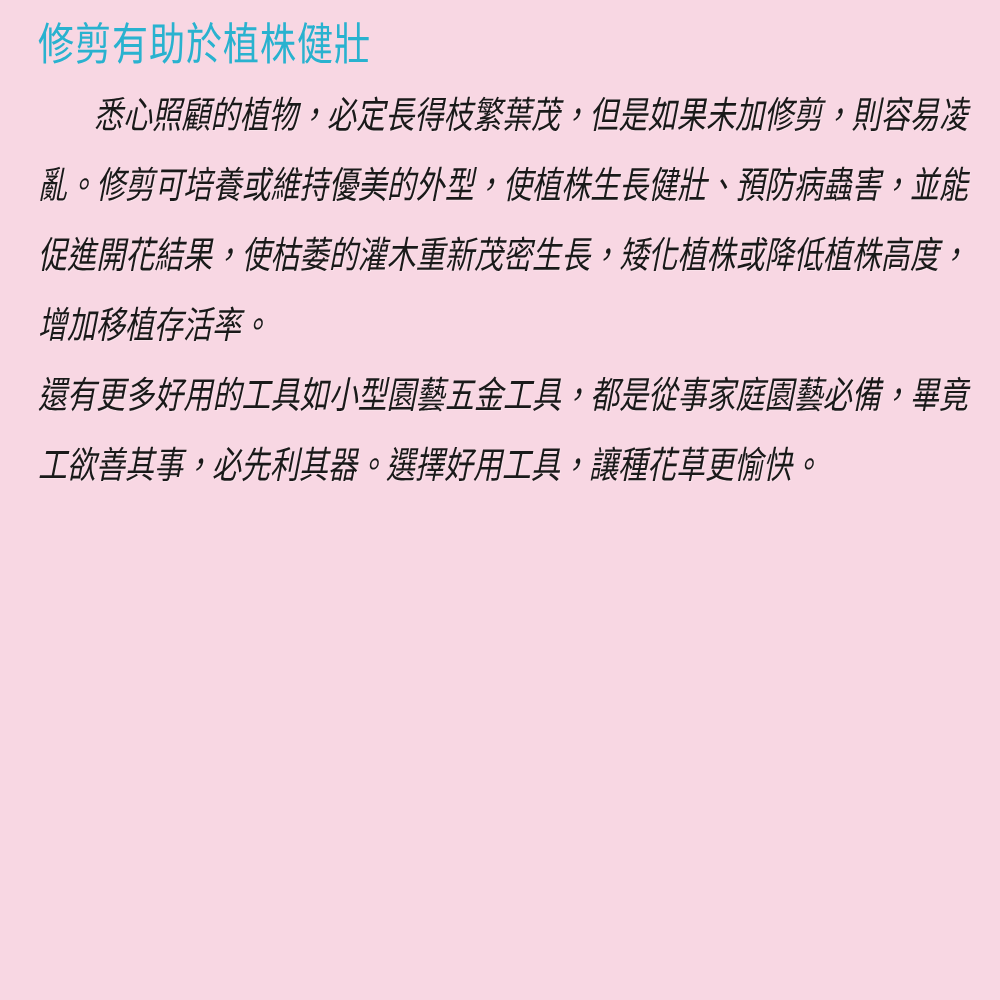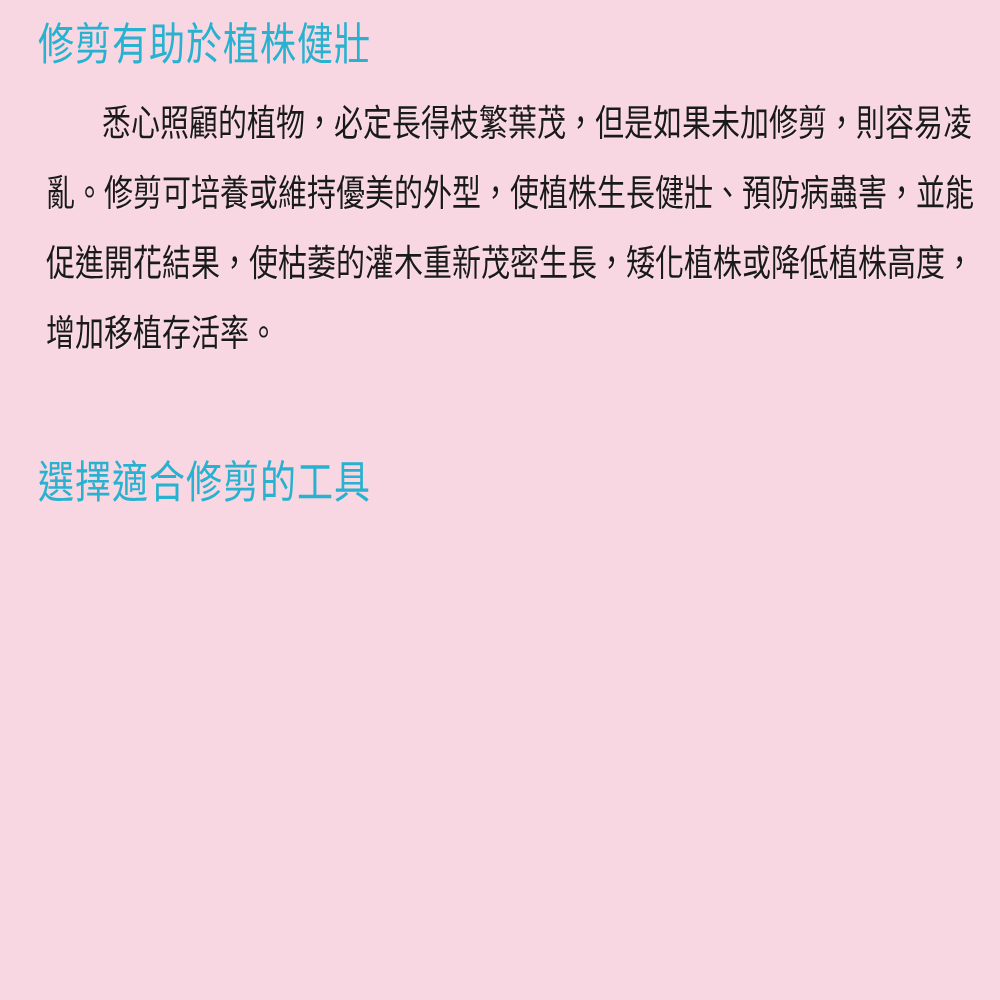--- a/index.html
+++ b/index.html
@@ -31,22 +31,23 @@
   }
   .heading .stretch{
     display:inline-block;
     transform:scaleY(1.25);
     transform-origin:left center;
   }
   .heading.second{
     margin-top:80px;
   }
   .para{
-    margin:8px;
+    margin:0;
     color:var(--body);
+    font-style:italic;
   }
   .para.p2{margin-top:14px;}
   .para .line{
     height:70px;
     line-height:70px;
     font-size:29px;
     color:var(--body);
     white-space:nowrap;
     text-align:justify;
     text-align-last:justify;
@@ -68,17 +69,20 @@
 
   <h1 class="heading"><span class="stretch">修剪有助於植株健壯</span></h1>
 
   <div class="para p1">
       <div class="line first">悉心照顧的植物，必定長得枝繁葉茂，但是如果未加修剪，則容易凌</div>
       <div class="line">亂。修剪可培養或維持優美的外型，使植株生長健壯、預防病蟲害，並能</div>
       <div class="line">促進開花結果，使枯萎的灌木重新茂密生長，矮化植株或降低植株高度，</div>
       <div class="line last">增加移植存活率。</div>
     </div>
 
-  <h1 class="heading second"><span class="stretch">選擇適合修剪的工具</span></h1>
 
 
+  <div class="para p3">
+      <div class="line">還有更多好用的工具如小型園藝五金工具，都是從事家庭園藝必備，畢竟</div>
+      <div class="line last">工欲善其事，必先利其器。選擇好用工具，讓種花草更愉快。</div>
+    </div>
 
 </div>
 
 </body></html>

